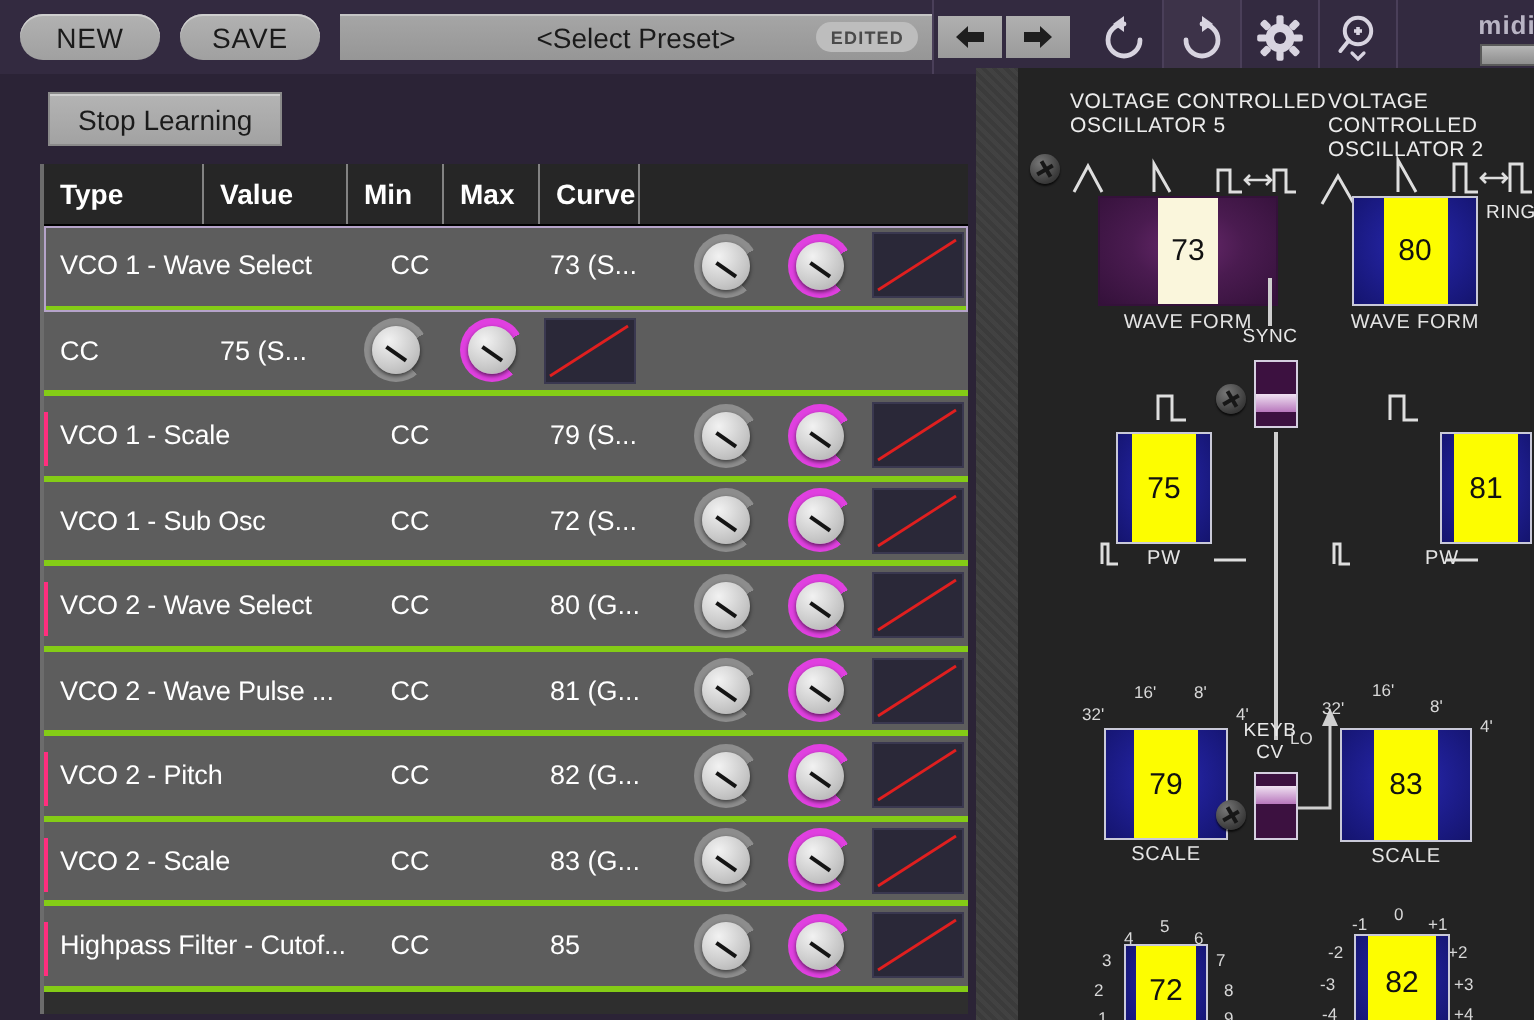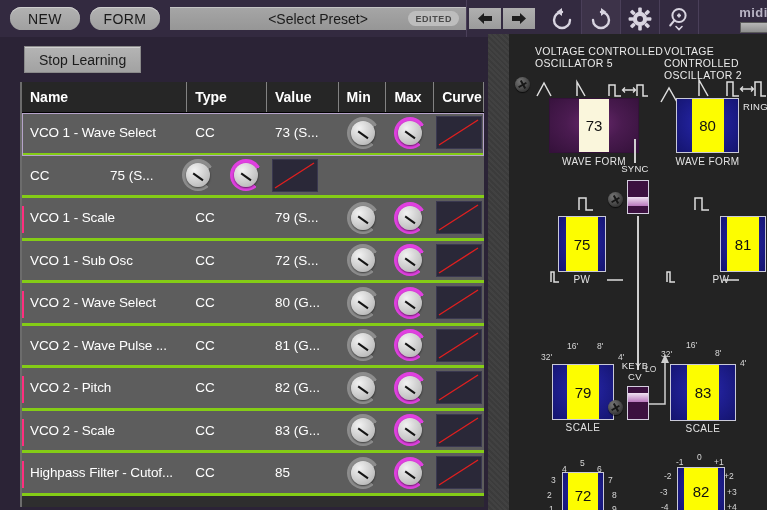--- a/index.html
+++ b/index.html
@@ -255,21 +255,21 @@
   .lbl{position:absolute;color:#e8e8e8;font-size:9.5px;letter-spacing:.3px;text-align:center;line-height:11px;white-space:nowrap;}
   .wave{position:absolute;}
 </style>
 </head>
 <body>
 
 <div id="app">
 
   <div id="toolbar">
     <div class="tb-btn">NEW</div>
-    <div class="tb-btn">FORM</div>
+    <div class="tb-btn">SAVE</div>
 
     <div id="preset-bar">
       <span>&lt;Select Preset&gt;</span>
       <span id="edited-badge">EDITED</span>
     </div>
 
     <div class="tb-sep"></div>
 
     <div class="navbtn">
       <svg width="16" height="13" viewBox="0 0 16 13">
@@ -328,21 +328,20 @@
       <div id="midi-label">midi</div>
       <div id="midi-meter"></div>
     </div>
   </div>
 
   <div id="left-pane">
     <div id="stop-learning">Stop Learning</div>
 
     <div id="table-wrap">
       <div id="thead">
-        <div class="th c-name">Name</div>
         <div class="th c-type">Type</div>
         <div class="th c-value">Value</div>
         <div class="th c-min">Min</div>
         <div class="th c-max">Max</div>
         <div class="th c-curve">Curve</div>
       </div>
       <div id="tbody">
           <div class="row selected">
             <div class="cell c-name">VCO 1 - Wave Select</div>
             <div class="cell c-type">CC</div>

